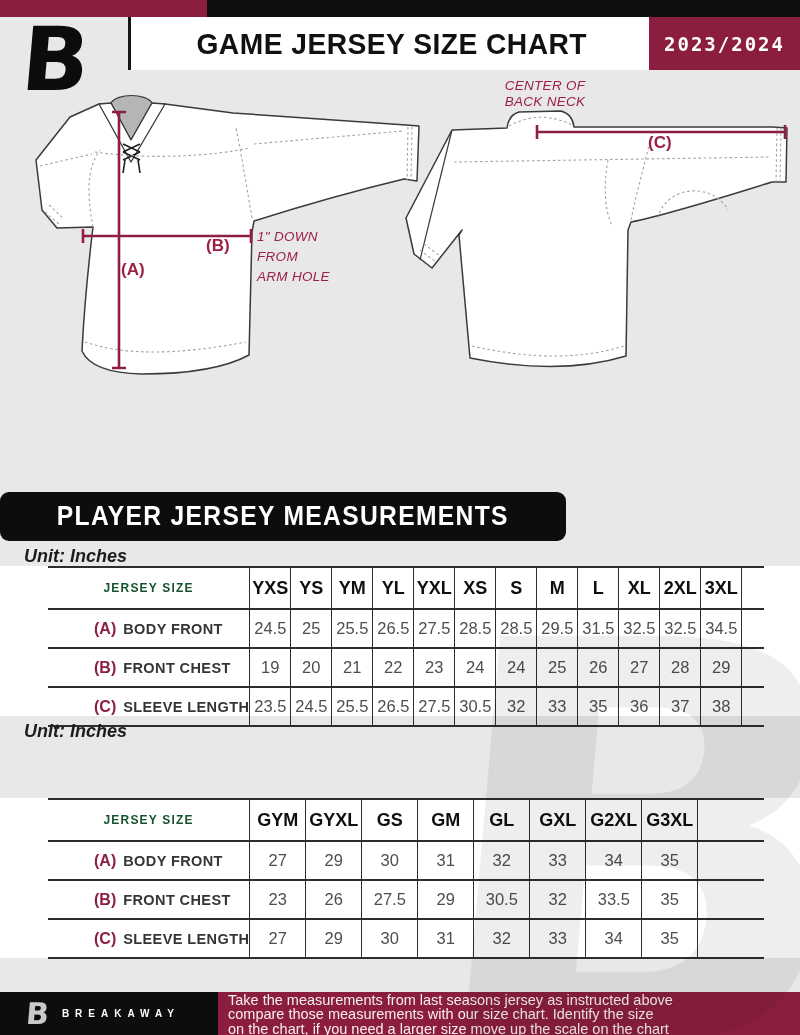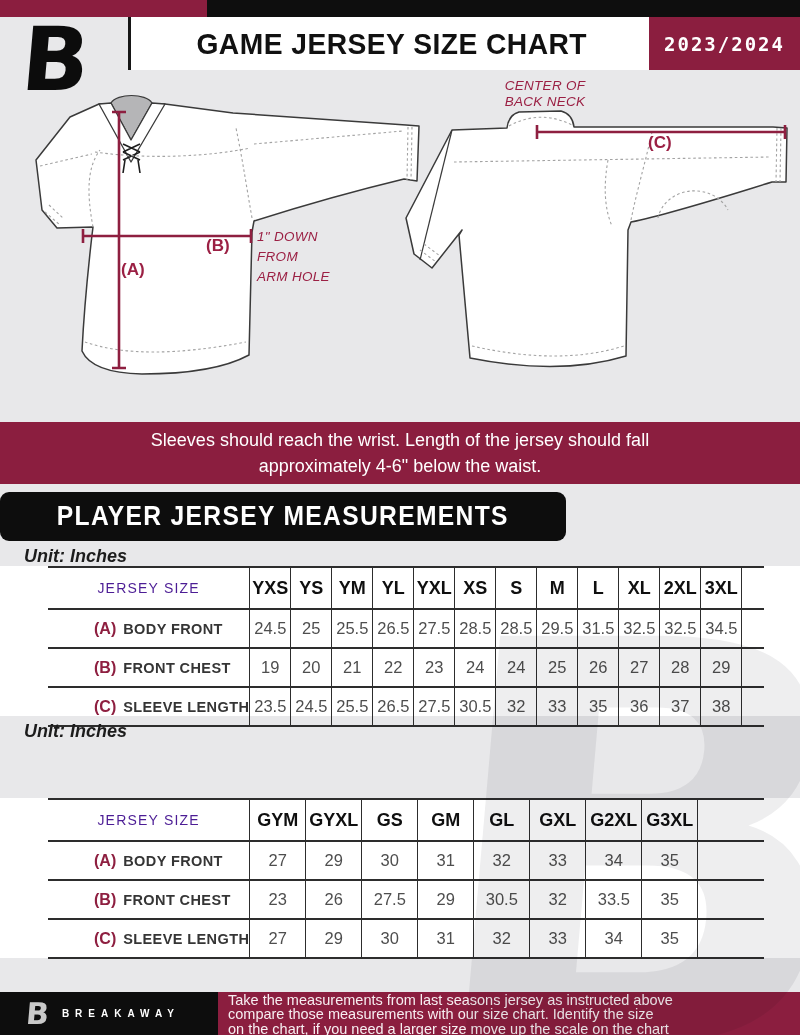--- a/index.html
+++ b/index.html
@@ -38,21 +38,21 @@
   .unit{font-style:italic;font-weight:700;font-size:18px;color:#1c1c1c;margin-top:5px;padding-left:24px;}
   
   .band{left:0;width:800px;background:#ffffff;}
   .meas{border-collapse:collapse;table-layout:fixed;position:absolute;left:48px;top:0;}
   .meas th,.meas td{border-top:2.5px solid #2d2d2d;padding:0;text-align:center;
                     vertical-align:middle;overflow:hidden;white-space:nowrap;}
   .meas tr.last td{border-bottom:2.5px solid #2d2d2d;}
   .meas .v{border-left:1.6px solid #2d2d2d;}
   .meas th{height:40px;font-size:18px;font-weight:700;color:#0f0f0f;}
   .meas td{height:37px;font-size:16.5px;color:#4e4e4e;font-weight:400;}
-  .meas .corner{font-size:14px;font-weight:400;color:#4c1d95;letter-spacing:1.2px;}
+  .meas .corner{font-size:12px;font-weight:700;color:#14532d;letter-spacing:1.2px;}
   .meas td.lbl{text-align:left;padding-left:46px;}
   .meas td.lbl .k{color:#8e1f40;font-weight:700;font-size:16px;margin-right:7px;}
   .meas td.lbl .t{color:#353535;font-weight:700;font-size:14.5px;letter-spacing:.4px;}
   
   .footer-black{left:0;top:992px;width:218px;height:43px;background:#0d0d0d;
                 display:flex;align-items:center;}
   .f-logo{font-family:"DejaVu Sans",sans-serif;font-weight:700;font-size:30px;color:#c9c9c9;
           transform:skewX(-5deg);margin-left:26px;line-height:30px;}
   .f-brand{color:#fff;font-weight:700;font-size:10px;letter-spacing:6px;margin-left:13px;}
   .footer-maroon{left:218px;top:992px;width:582px;height:43px;background:#8b1e3f;color:#f7eef1;
@@ -137,24 +137,20 @@
     <div class="ann ann-label" style="left:648px;top:63px;">(C)</div>
     <div class="ann ann-label" style="left:206px;top:166px;">(B)</div>
     <div class="ann ann-note" style="left:257px;top:157px;">
       <div>1" DOWN</div>
       <div>FROM</div>
       <div>ARM HOLE</div>
     </div>
     <div class="ann ann-label" style="left:121px;top:190px;">(A)</div>
   </div>
 
-  <div class="abs banner">
-    <div>Sleeves should reach the wrist. Length of the jersey should fall</div>
-    <div>approximately 4-6" below the waist.</div>
-  </div>
 
   <div class="abs sec-head" style="top:484px;height:82px;">
     <div class="pill">
       <span>PLAYER JERSEY MEASUREMENTS</span>
     </div>
     <div class="unit">Unit: Inches</div>
   </div>
 
   <div class="abs band" style="top:566px;height:150px;">
     <table class="meas">

